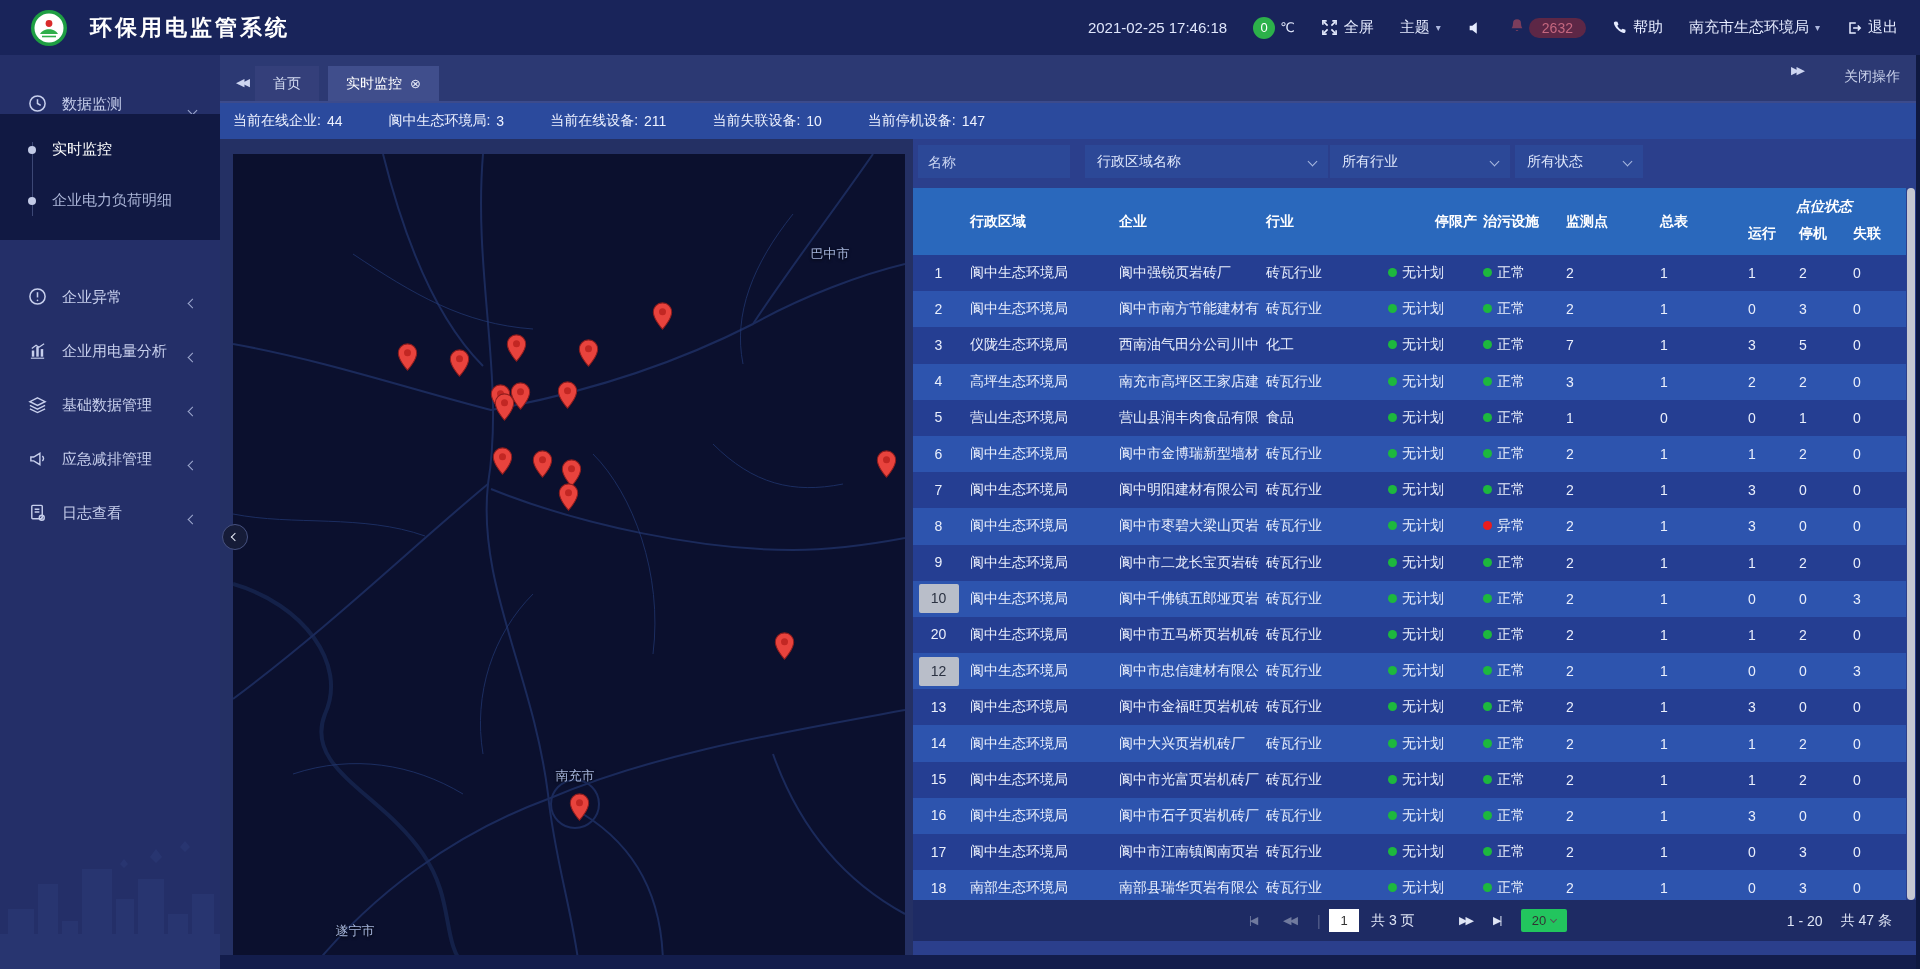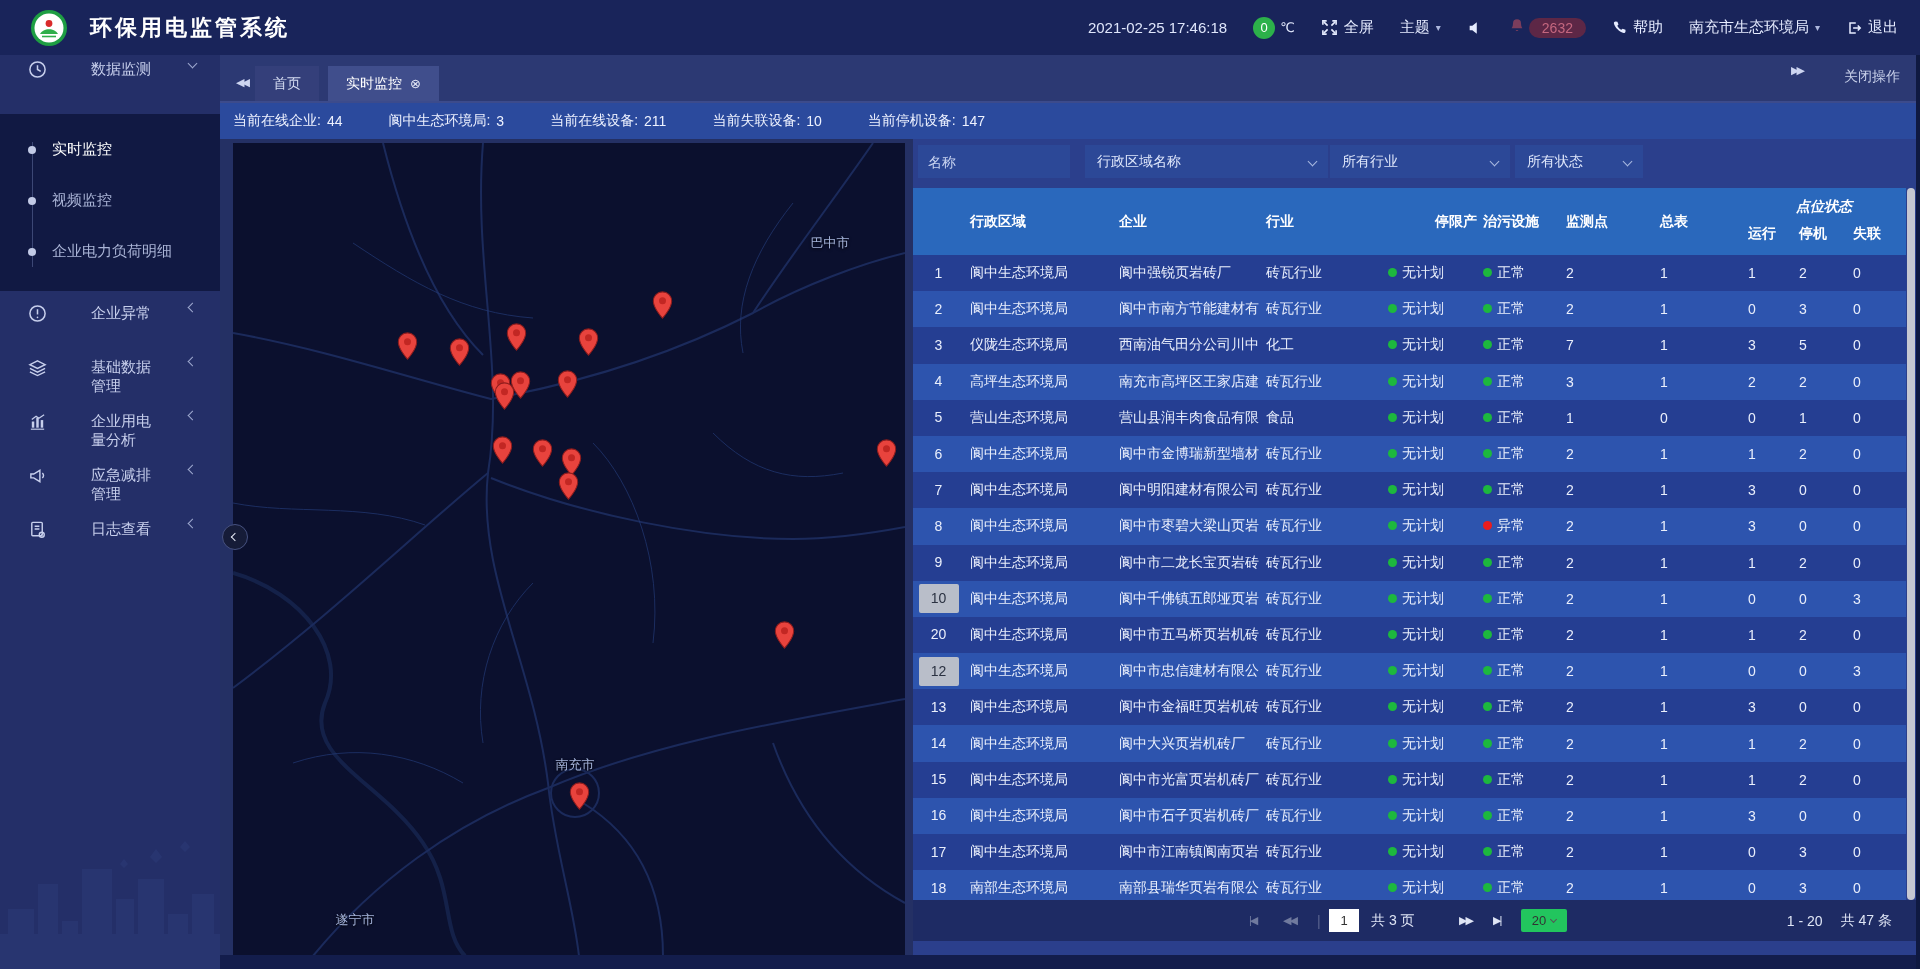--- a/index.html
+++ b/index.html
@@ -20,21 +20,21 @@
   .temp-unit { font-size:13px; }
   .tbtn { display:flex; align-items:center; gap:6px; cursor:pointer; color:#e6ecff; }
   .tbtn svg { display:block; }
   .caret { font-size:10px; color:#aeb8dd; }
   .notif { display:flex; align-items:center; gap:4px; }
   .notif-pill { background:#5d2746; border-radius:11px; padding:2px 13px; color:#c4677f; font-size:14px; }
 
   
   .sidebar { position:absolute; left:0; top:55px; width:220px; height:914px; background:#242f68; overflow:hidden; z-index:20; }
   .menu { position:relative; padding-top:5px; }
-  .menu-item { height:54px; display:flex; align-items:flex-start; color:#c7cfec; font-size:15px; cursor:pointer; padding-left:28px;gap:29px; }
+  .menu-item { height:54px; display:flex; align-items:flex-end; color:#c7cfec; font-size:15px; cursor:pointer; padding-left:28px; }
   .menu-item .mi-icon { width:20px; height:20px; margin-right:14px; color:#c7cfec; }
   .menu-item .mi-icon svg { display:block; }
   .menu-item .mi-label { flex:1; }
   .menu-item .mi-chev { margin-right:24px; }
   .menu-item:nth-child(3) { margin-top:13px; }
   .chev { display:inline-block; width:7px; height:7px; border-right:1.7px solid #9ea9cf; border-bottom:1.7px solid #9ea9cf; }
   .chev.down { transform:rotate(45deg); }
   .chev.left { transform:rotate(135deg); }
   .submenu { background:#111943; position:relative; padding:10px 0 14px 0; }
   .submenu::before { content:""; position:absolute; left:32px; top:28px; bottom:24px; width:1px; background:#3c4775; }
@@ -58,21 +58,21 @@
   .tab-close { font-size:13px; color:#e8ecfa; cursor:pointer; }
   .tab-right { margin-left:auto; display:flex; align-items:center; gap:34px; padding:0 20px 12px 0; }
   .close-ops { color:#c8d0ea; font-size:14px; cursor:pointer; }
 
   .statsbar { height:36px; background:#2b4a9d; display:flex; align-items:center; padding-left:13px; gap:46px; }
   .stat { display:flex; align-items:center; gap:6px; font-size:14px; color:#eef2ff; }
 
   .content { position:absolute; left:0; top:84px; width:1700px; height:816px; background:#243064; }
 
   
-  .map { position:absolute; left:13px; top:4px; width:672px; height:813px; background:#0b102e; overflow:hidden; cursor:grab;padding-left:28px; }
+  .map { position:absolute; left:13px; top:15px; width:672px; height:813px; background:#0b102e; overflow:hidden; cursor:grab;padding-left:28px; }
   .map svg.roads { position:absolute; left:0; top:0; }
   .map-label { position:absolute; transform:translate(-50%,-50%); color:#a7b6dd; font-size:13px;
     text-shadow:0 1px 3px #000; white-space:nowrap; }
   .pin { position:absolute; width:21px; height:28px; cursor:pointer; }
   .collapse-btn { position:absolute; left:2px; top:385px; width:26px; height:26px; border-radius:50%;
     background:#161c38; border:1px solid #465180; display:flex; align-items:center; justify-content:center;
     cursor:pointer; z-index:5; }
   .collapse-btn .chev { border-color:#e8ecf8; width:6px; height:6px; }
 
   
@@ -215,59 +215,56 @@
             </svg>
           </span>
     <span class="mi-label">数据监测</span>
     <span class="mi-chev chev down"></span>
   </div>
         <div class="submenu">
           <div class="submenu-item active">
     <span class="smi-label">实时监控</span>
   </div>
           <div class="submenu-item">
-    <span class="smi-label">视频监控</span>
-  </div>
-          <div class="submenu-item">
     <span class="smi-label">企业电力负荷明细</span>
   </div>
         </div>
         <div class="menu-item">
     <span class="mi-icon">
             <svg viewBox="0 0 20 20" width="19" height="19" fill="none" stroke="currentColor" stroke-width="1.6">
               <circle cx="10" cy="10" r="8"></circle>
               <path d="M10 5.5v5.5"></path>
               <circle cx="10" cy="14" r="0.9" fill="currentColor" stroke="none"></circle>
             </svg>
           </span>
     <span class="mi-label">企业异常</span>
-    <span class="mi-chev chev left"></span>
-  </div>
-        <div class="menu-item">
-    <span class="mi-icon">
-            <svg viewBox="0 0 20 20" width="19" height="19" fill="none" stroke="currentColor" stroke-width="1.5">
-              <path d="M10 3l8 4-8 4-8-4z"></path>
-              <path d="M2 11l8 4 8-4"></path>
-              <path d="M2 14.5l8 4 8-4"></path>
-            </svg>
-          </span>
-    <span class="mi-label">基础数据管理</span>
     <span class="mi-chev chev left"></span>
   </div>
         <div class="menu-item">
     <span class="mi-icon">
             <svg viewBox="0 0 20 20" width="19" height="19" fill="currentColor">
               <path d="M3 17.5h14v1.2H3z"></path>
               <rect x="4" y="10" width="2.6" height="6.5"></rect>
               <rect x="8.7" y="6" width="2.6" height="10.5"></rect>
               <rect x="13.4" y="8.5" width="2.6" height="8"></rect>
               <path d="M4 8l4.5-3.5 3 2L17 3" stroke="currentColor" stroke-width="1.3" fill="none"></path>
             </svg>
           </span>
     <span class="mi-label">企业用电量分析</span>
+    <span class="mi-chev chev left"></span>
+  </div>
+        <div class="menu-item">
+    <span class="mi-icon">
+            <svg viewBox="0 0 20 20" width="19" height="19" fill="none" stroke="currentColor" stroke-width="1.5">
+              <path d="M10 3l8 4-8 4-8-4z"></path>
+              <path d="M2 11l8 4 8-4"></path>
+              <path d="M2 14.5l8 4 8-4"></path>
+            </svg>
+          </span>
+    <span class="mi-label">基础数据管理</span>
     <span class="mi-chev chev left"></span>
   </div>
         <div class="menu-item">
     <span class="mi-icon">
             <svg viewBox="0 0 20 20" width="19" height="19" fill="none" stroke="currentColor" stroke-width="1.5">
               <path d="M3 8.5v4h3l6.5 4v-12L6 8.5z"></path>
               <path d="M15 7.5c1.8 1.3 1.8 3.7 0 5"></path>
             </svg>
           </span>
     <span class="mi-label">应急减排管理</span>

